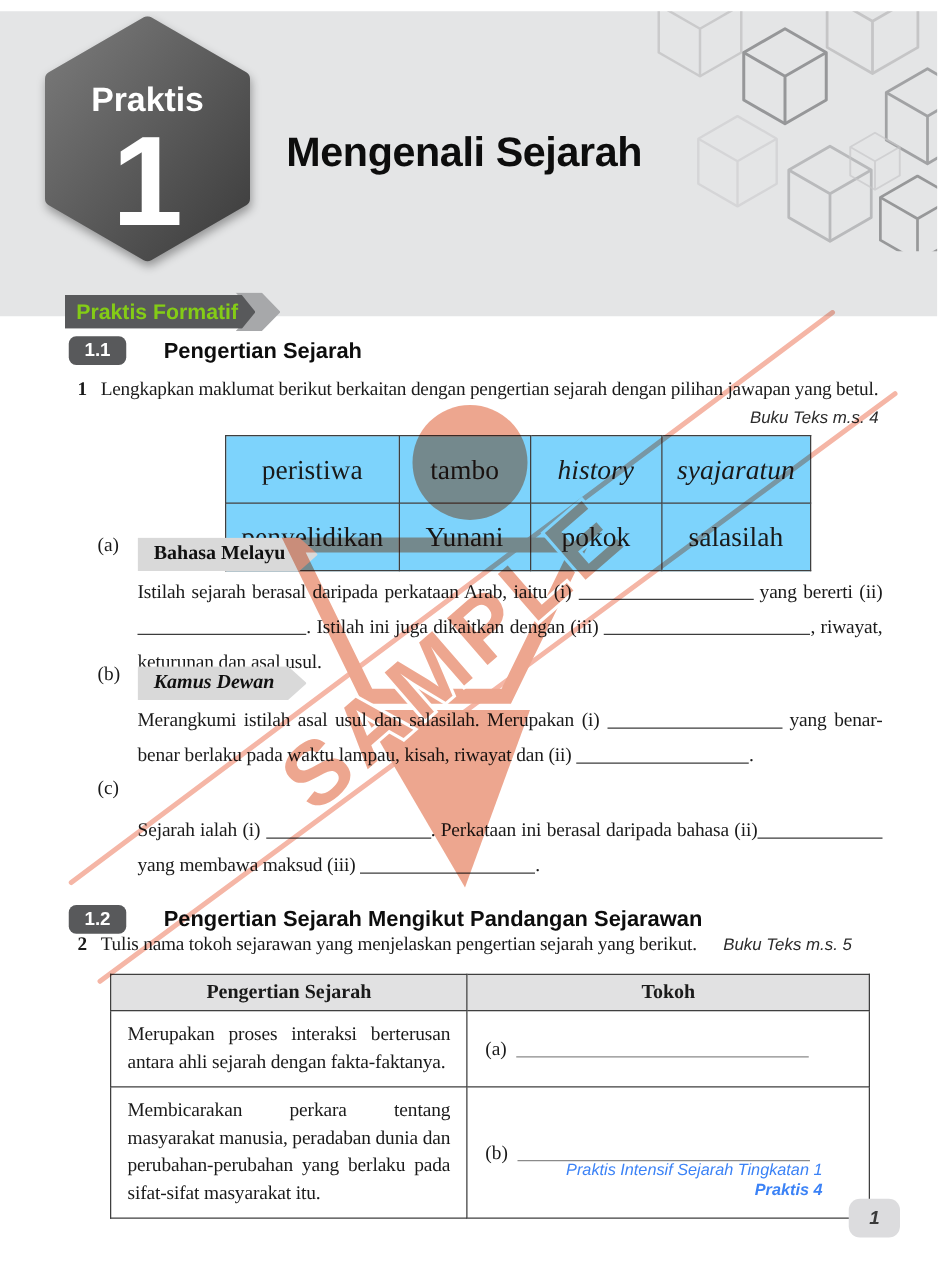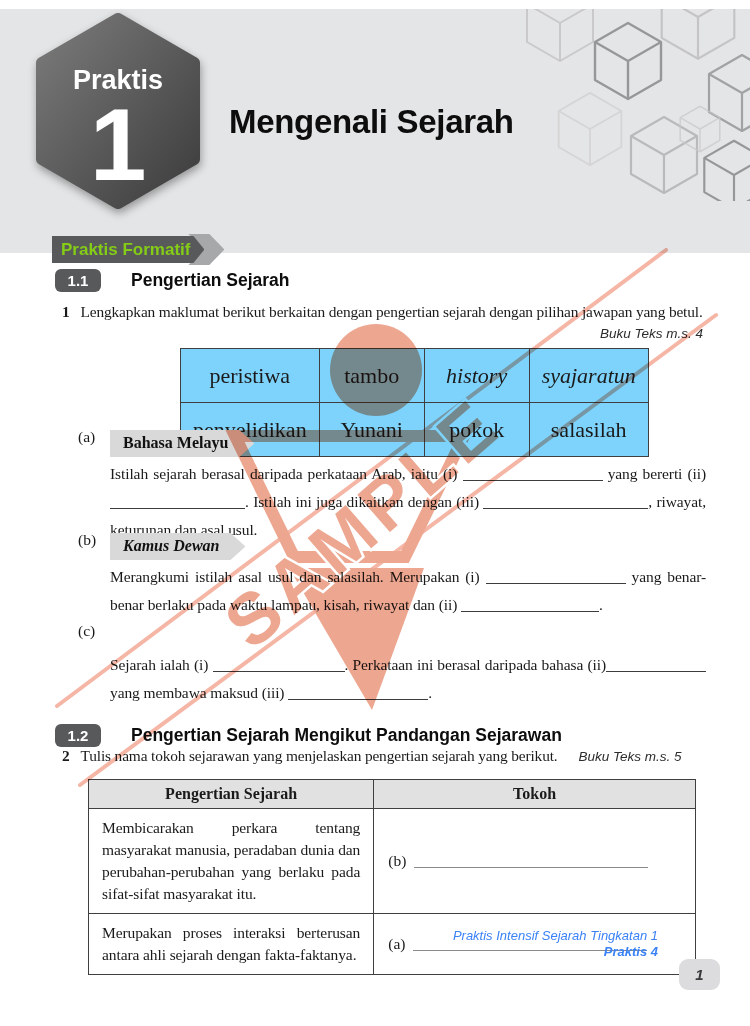--- a/index.html
+++ b/index.html
@@ -186,29 +186,29 @@
     <colgroup>
         <col class="c1">
         <col class="c2">
       </colgroup>
     <tbody>
         <tr>
       <th>Pengertian Sejarah</th>
       <th>Tokoh</th>
     </tr>
     <tr>
+      <td class="def">Merupakan proses interaksi berterusan antara ahli sejarah dengan fakta-faktanya.</td>
+      <td class="ans">
+        <span>(a)</span><span class="blank"></span>
+      </td>
+    </tr>
+    <tr>
       <td class="def">Membicarakan perkara tentang masyarakat manusia, peradaban dunia dan perubahan-perubahan yang berlaku pada sifat-sifat masyarakat itu.</td>
       <td class="ans">
         <span>(b)</span><span class="blank"></span>
-      </td>
-    </tr>
-    <tr>
-      <td class="def">Merupakan proses interaksi berterusan antara ahli sejarah dengan fakta-faktanya.</td>
-      <td class="ans">
-        <span>(a)</span><span class="blank"></span>
       </td>
     </tr>
   </tbody>
     </table>
 
   <div class="footer">
     <div>Praktis Intensif Sejarah Tingkatan 1</div>
     <div class="bold">Praktis 4</div>
   </div>
   <div class="page-num">1</div>

